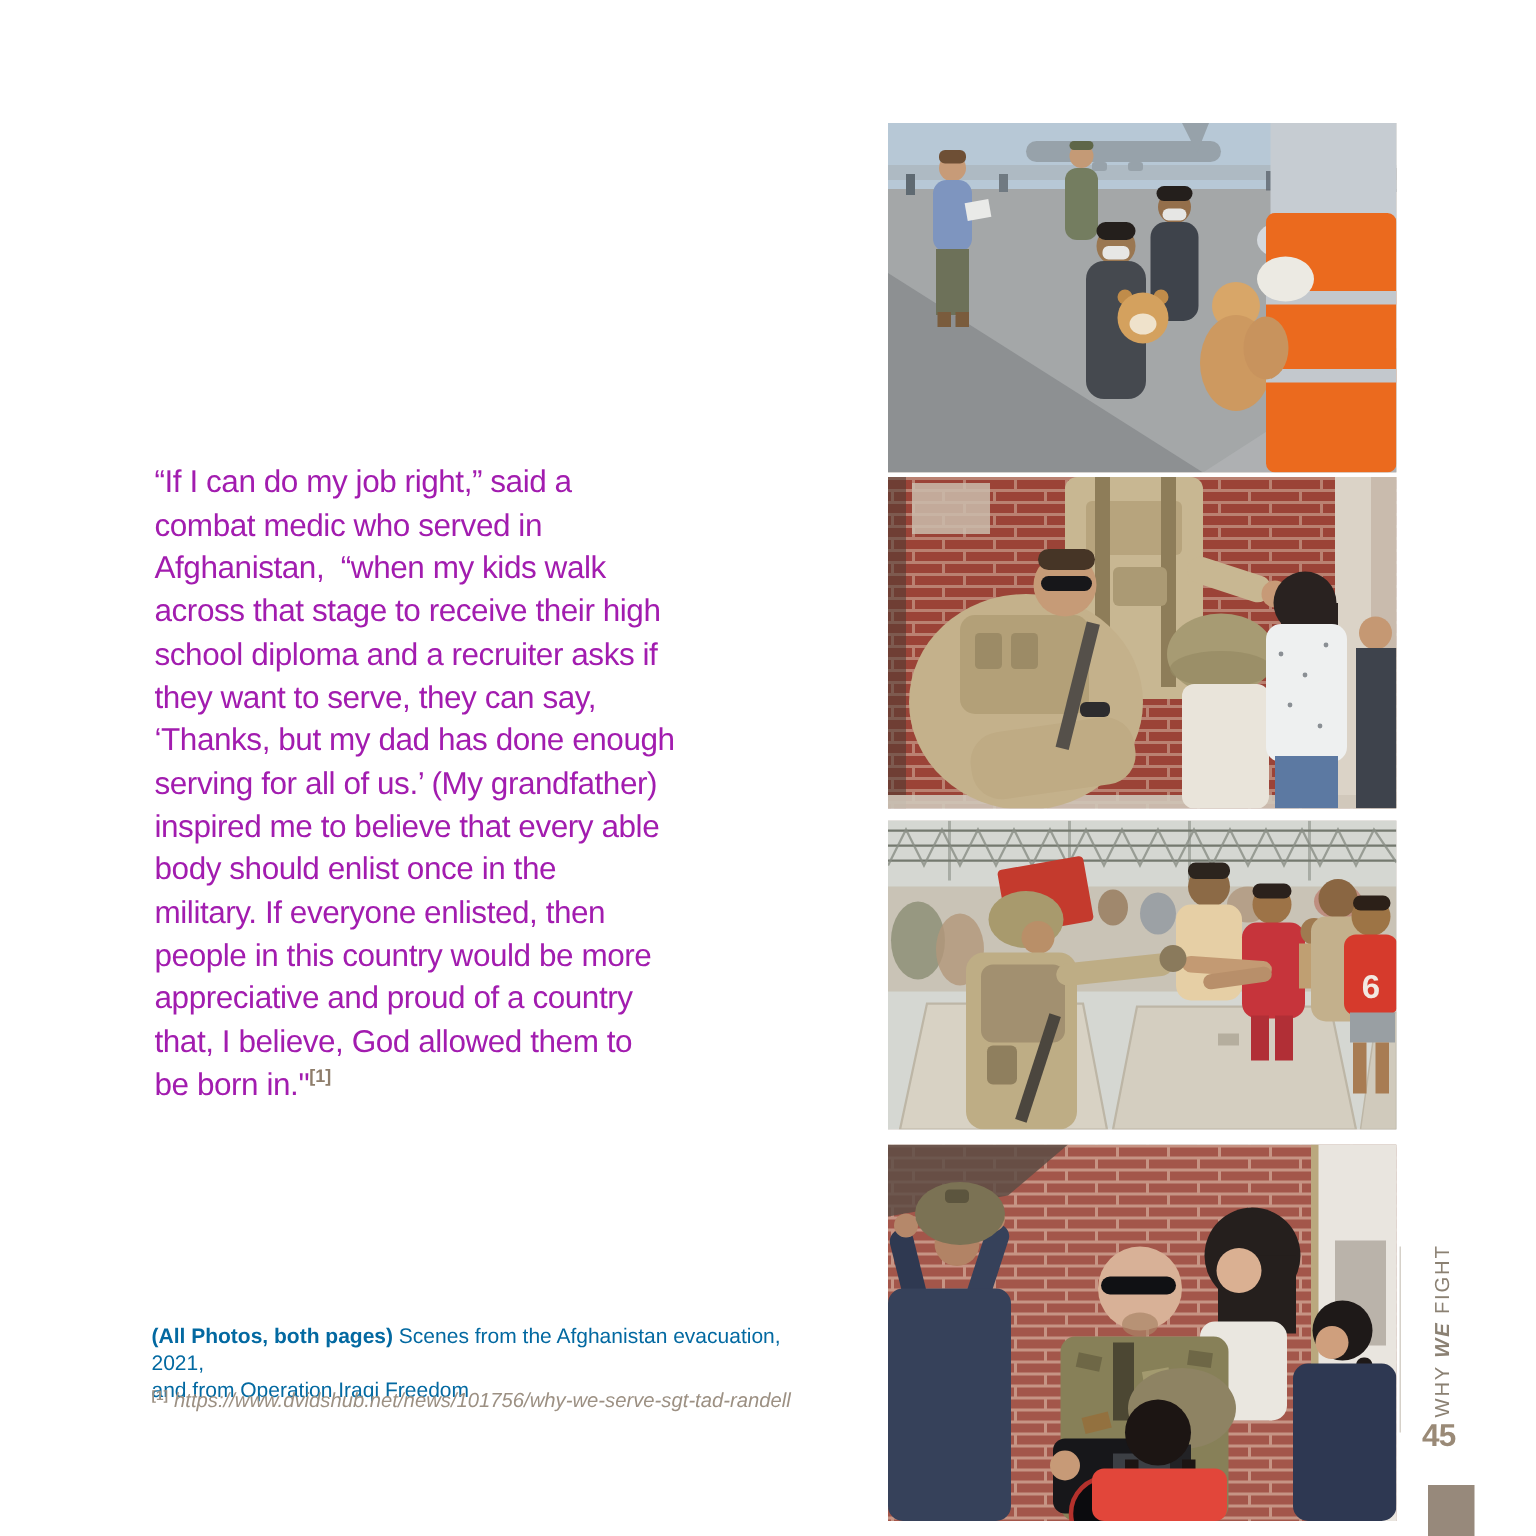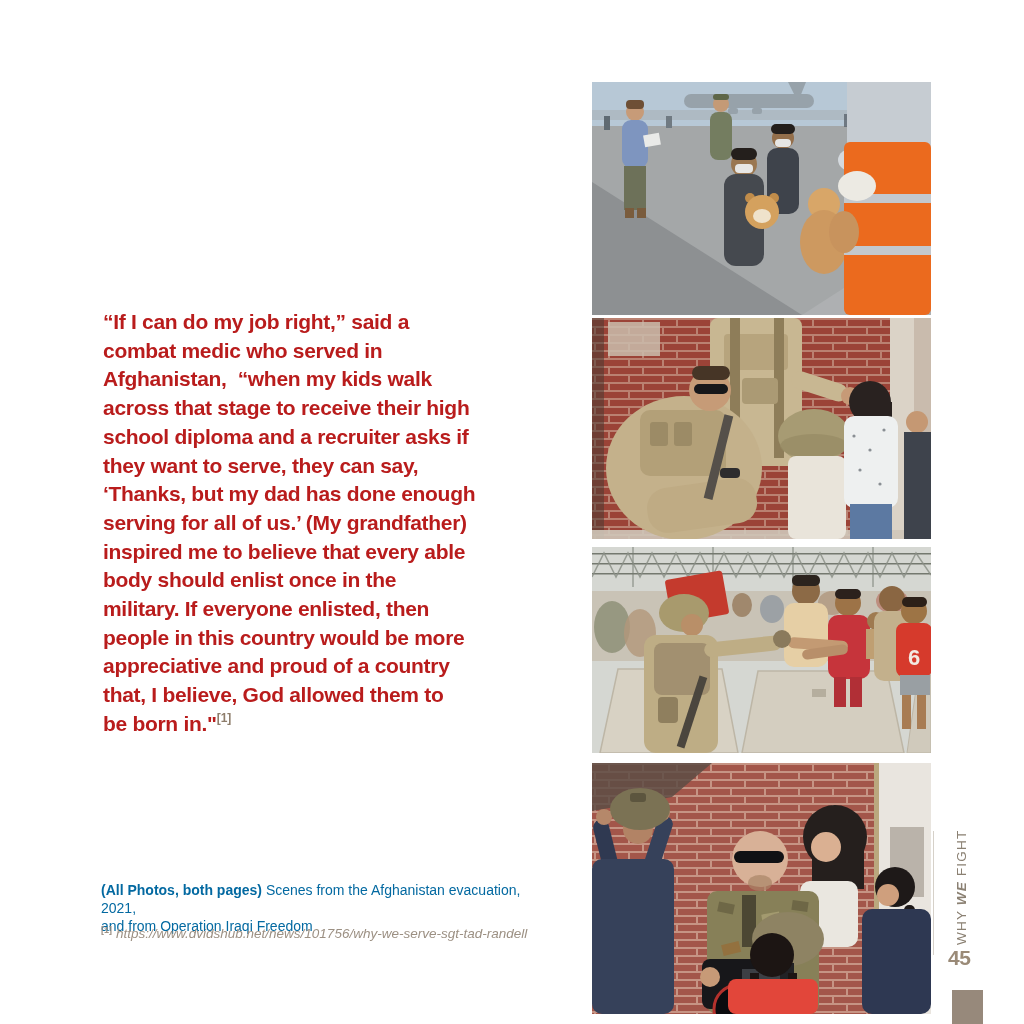--- a/index.html
+++ b/index.html
@@ -1,22 +1,22 @@
 <!DOCTYPE html>
 <html><head>
 <meta charset="utf-8">
 <style>
   html,body{margin:0;padding:0;background:#ffffff;}
   .page{position:relative;width:1024px;height:1024px;background:#ffffff;overflow:hidden;
         font-family:"Liberation Sans","DejaVu Sans",sans-serif;}
 
   
   .quote-block{position:absolute;left:103px;top:308px;width:480px;}
-  .quote-text{white-space:pre-wrap;font-weight:700;font-size:21px;line-height:28.7px;
-              letter-spacing:-0.3px;color:#b91c1c;}
+  .quote-text{white-space:pre-wrap;font-weight:400;font-size:21px;line-height:28.7px;
+              letter-spacing:-0.3px;color:#a21caf;}
   .quote-cite{font-size:12px;font-weight:700;color:#8e7d6b;vertical-align:9px;letter-spacing:0;}
 
   
   .caption-block{position:absolute;left:101px;top:881px;width:440px;
                  font-size:14px;line-height:18px;color:#0369a1;}
   .caption-label{font-weight:700;}
   .caption-text{white-space:pre-wrap;}
 
   
   .footnote-block{position:absolute;left:101px;top:925px;width:460px;

